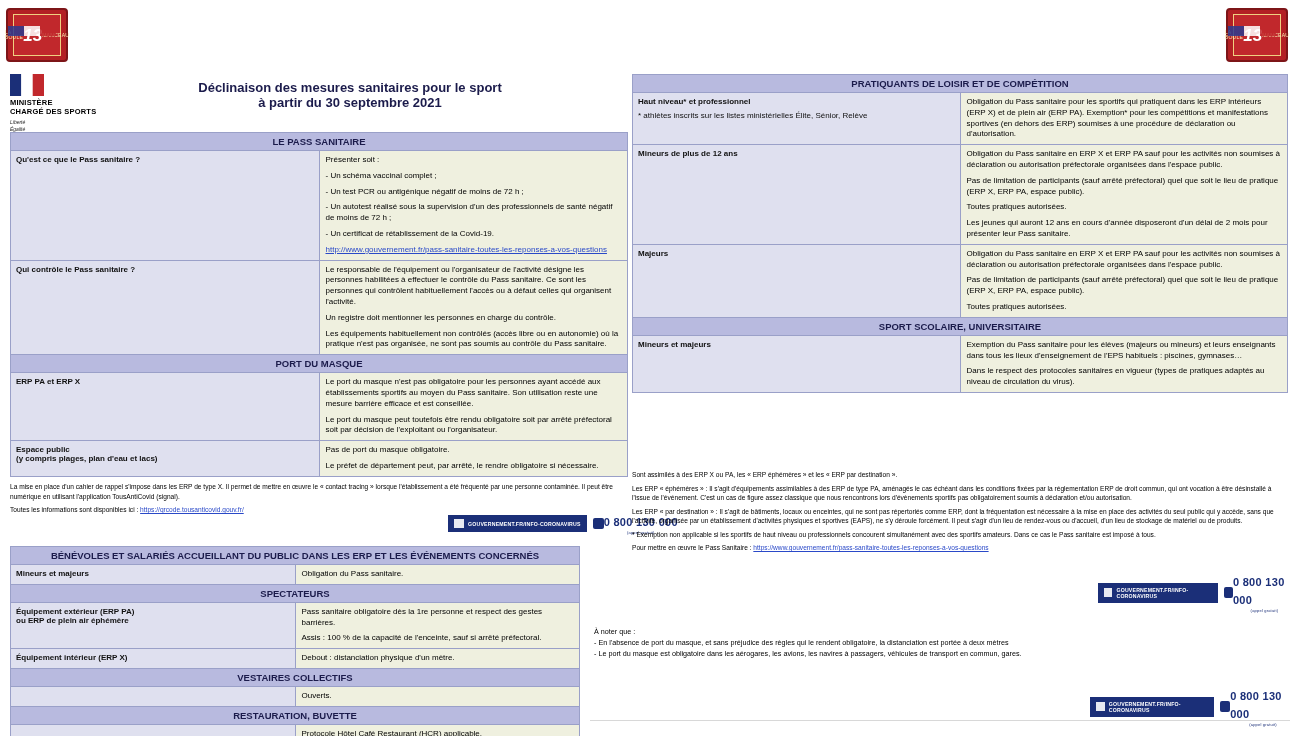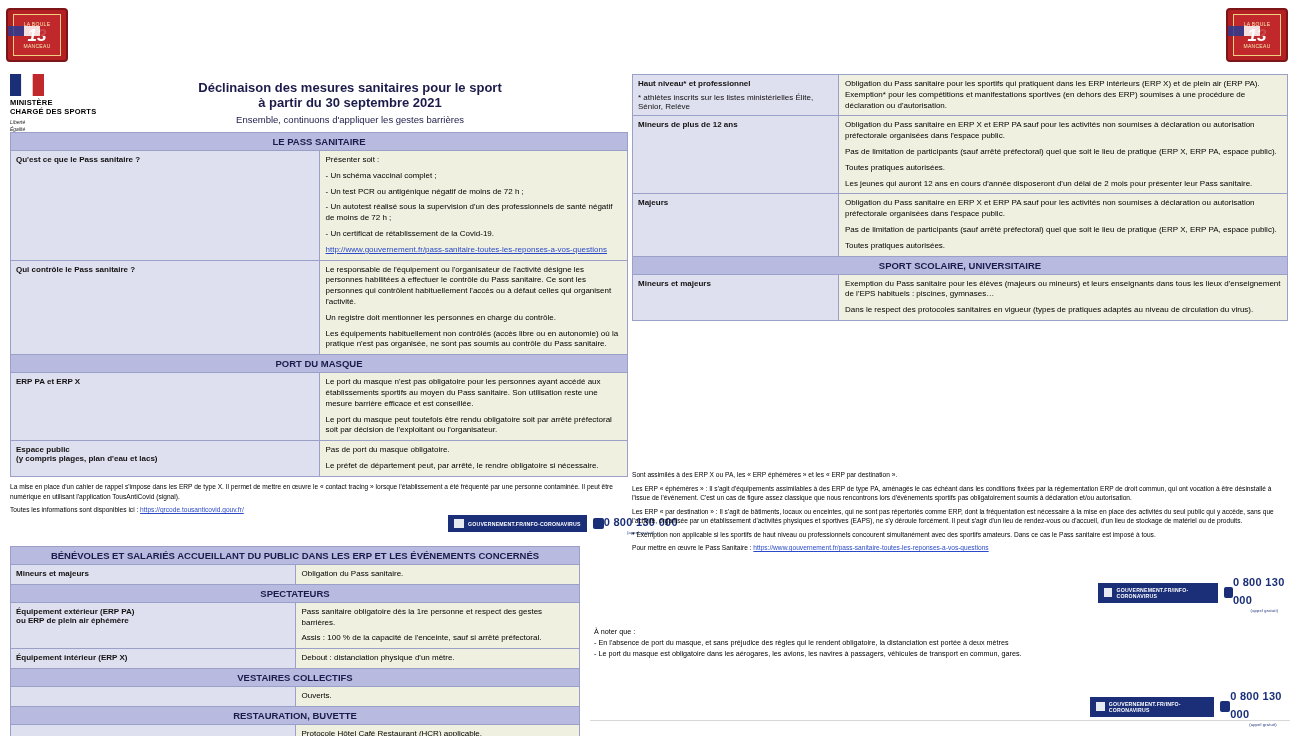--- a/index.html
+++ b/index.html
@@ -18,21 +18,21 @@
   .logo {
     position:absolute; top:8px; width:62px; height:54px;
     background:#b32024; border:2px solid #7d1518; border-radius:4px;
     display:flex; align-items:center; justify-content:center;
   }
   .logo-left { left:6px; }
   .logo-right { right:8px; }
   .logo-inner {
     width:48px; height:42px; background:#c1282c;
     border:1px solid #f0d080;
-    display:flex; flex-direction:column; align-items:center; justify-content:center;
+    display:flex; flex-direction:row; align-items:center; justify-content:center;
     line-height:1;
   }
   .logo-top { font-size:5px; color:#f7e9b0; letter-spacing:.3px; }
   .logo-num { font-size:17px; color:#ffffff; font-weight:bold; font-style:italic; }
   .logo-bot { font-size:5px; color:#f7e9b0; letter-spacing:.3px; }
   .logo-band {
     position:absolute; left:0; top:16px; width:48px; height:10px;
     background:linear-gradient(to right,#2b3a8f 33%,#ffffff 33%,#ffffff 66%,#c1282c 66%);
     opacity:.85;
   }
@@ -143,21 +143,20 @@
     <rect x="22.7" y="0" width="11.3" height="22" fill="#c1282c"></rect>
   </svg>
   <div class="mn-t1">MINISTÈRE</div>
   <div class="mn-t2">CHARGÉ DES SPORTS</div>
   <div class="mn-dev">Liberté<br>Égalité<br>Fraternité</div>
 </div>
 
 <div id="left-title">
   <div class="lt1">Déclinaison des mesures sanitaires pour le sport</div>
   <div class="lt2">à partir du 30 septembre 2021</div>
-  <div class="lt3">Ensemble, continuons d'appliquer les gestes barrières</div>
 </div>
 
 <div class="panel" id="left-panel">
   <table class="doc">
     <tbody>
         <tr>
       <td class="sect-hdr" colspan="2">LE PASS SANITAIRE</td>
     </tr>
     <tr>
       <td class="cell-l">Qu'est ce que le Pass sanitaire ?</td>
@@ -256,20 +255,23 @@
       <td class="cell-l">&nbsp;</td>
       <td class="cell-r">Protocole Hôtel Café Restaurant (HCR) applicable.</td>
     </tr>
   </tbody>
     </table>
 </div>
 
 <div class="panel" id="right-panel">
   <table class="doc">
     <tbody>
+        <tr>
+      <td class="sect-hdr" colspan="2">PRATIQUANTS DE LOISIR ET DE COMPÉTITION</td>
+    </tr>
     <tr>
       <td class="cell-l">
         <div>Haut niveau* et professionnel</div>
         <div style="font-weight:normal;margin-top:5px;">* athlètes inscrits sur les listes ministérielles Élite, Sénior, Relève</div>
       </td>
       <td class="cell-r">
         <p>Obligation du Pass sanitaire pour les sportifs qui pratiquent dans les ERP intérieurs (ERP X) et de plein air (ERP PA). Exemption* pour les compétitions et manifestations sportives (en dehors des ERP) soumises à une procédure de déclaration ou d'autorisation.</p>
       </td>
     </tr>
     <tr>

